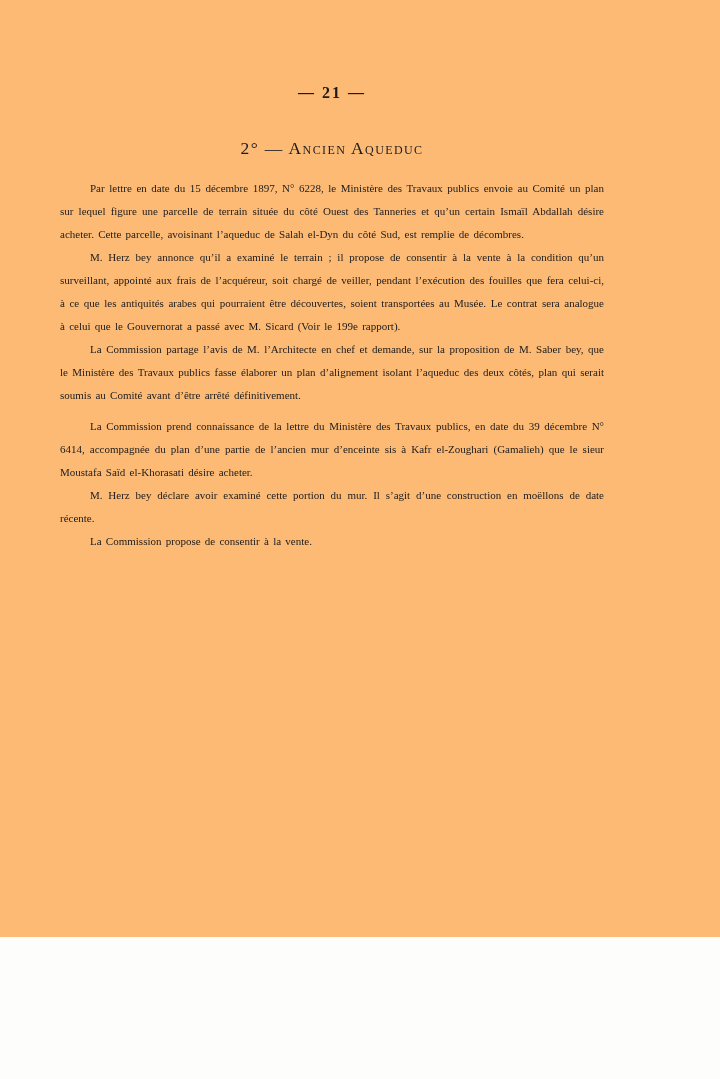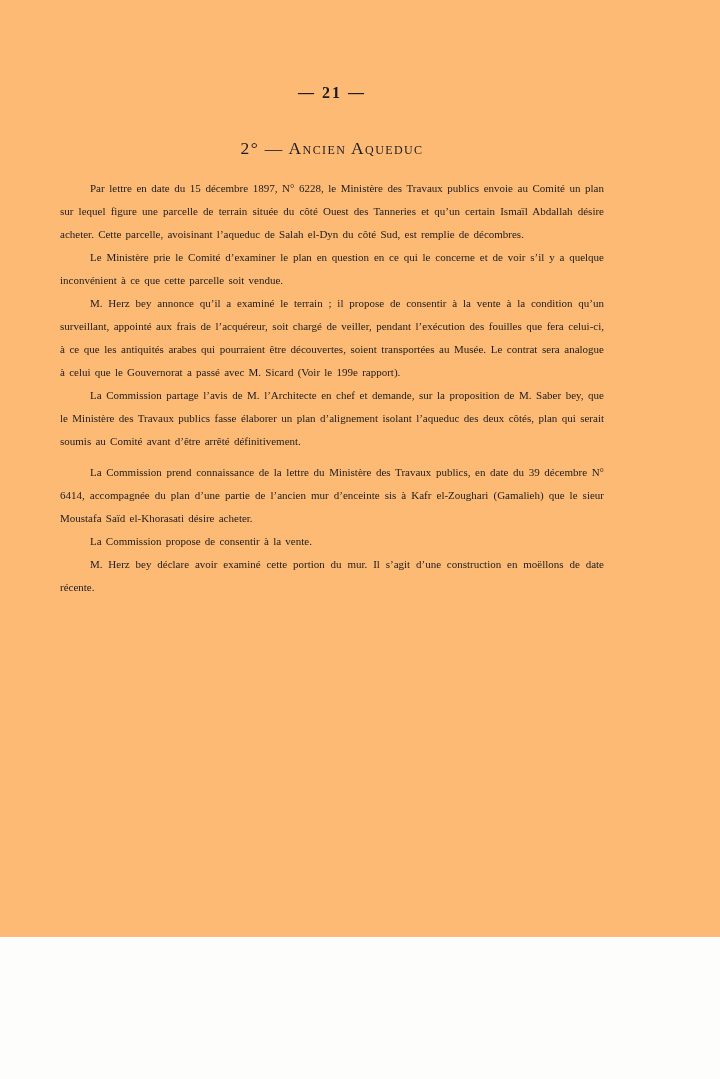--- a/index.html
+++ b/index.html
@@ -46,27 +46,26 @@
 </head>
 <body>
 
 <div class="page">
 
   <div class="page-number">— 21 —</div>
 
   <section>
     <h2 class="section-heading">2° — Ancien Aqueduc</h2>
     <p class="body-par">Par lettre en date du 15 décembre 1897, N° 6228, le Ministère des Travaux publics envoie au Comité un plan sur lequel figure une parcelle de terrain située du côté Ouest des Tanneries et qu’un certain Ismaïl Abdallah désire acheter. Cette parcelle, avoisinant l’aqueduc de Salah el-Dyn du côté Sud, est remplie de décombres.</p>
-    <p class="body-par">Le Ministère prie le Comité d’examiner le plan en question en ce qui le concerne et de voir s’il y a quelque inconvénient à ce que cette parcelle soit vendue.</p>
     <p class="body-par">M. Herz bey annonce qu’il a examiné le terrain ; il propose de consentir à la vente à la condition qu’un surveillant, appointé aux frais de l’acquéreur, soit chargé de veiller, pendant l’exécution des fouilles que fera celui-ci, à ce que les antiquités arabes qui pourraient être découvertes, soient transportées au Musée. Le contrat sera analogue à celui que le Gouvernorat a passé avec M. Sicard (Voir le 199e rapport).</p>
     <p class="body-par">La Commission partage l’avis de M. l’Architecte en chef et demande, sur la proposition de M. Saber bey, que le Ministère des Travaux publics fasse élaborer un plan d’alignement isolant l’aqueduc des deux côtés, plan qui serait soumis au Comité avant d’être arrêté définitivement.</p>
   </section>
 
   <section>
     <p class="body-par">La Commission prend connaissance de la lettre du Ministère des Travaux publics, en date du 39 décembre N° 6414, accompagnée du plan d’une partie de l’ancien mur d’enceinte sis à Kafr el-Zoughari (Gamalieh) que le sieur Moustafa Saïd el-Khorasati désire acheter.</p>
+    <p class="body-par">M. Herz bey déclare avoir examiné cette portion du mur. Il s’agit d’une construction en moëllons de date récente.</p>
     <p class="body-par">La Commission propose de consentir à la vente.</p>
-    <p class="body-par">M. Herz bey déclare avoir examiné cette portion du mur. Il s’agit d’une construction en moëllons de date récente.</p>
   </section>
 
   <section>
   </section>
 
 </div>
 
 </body></html>

